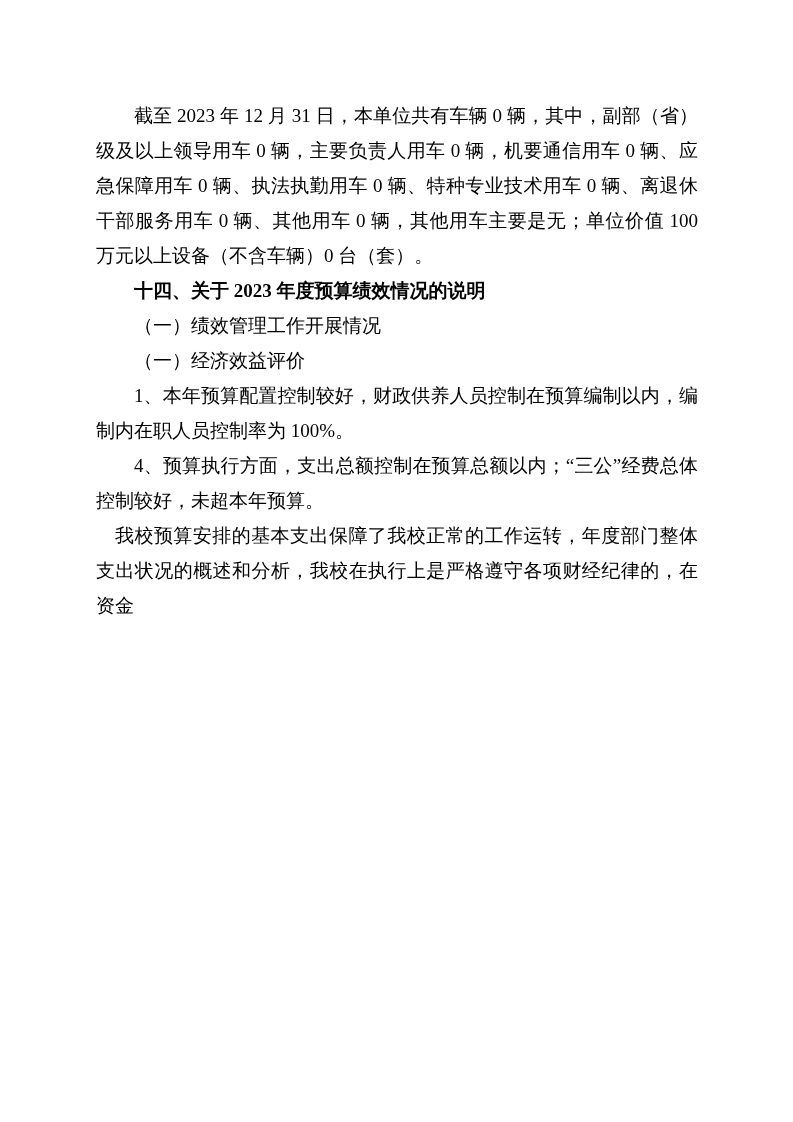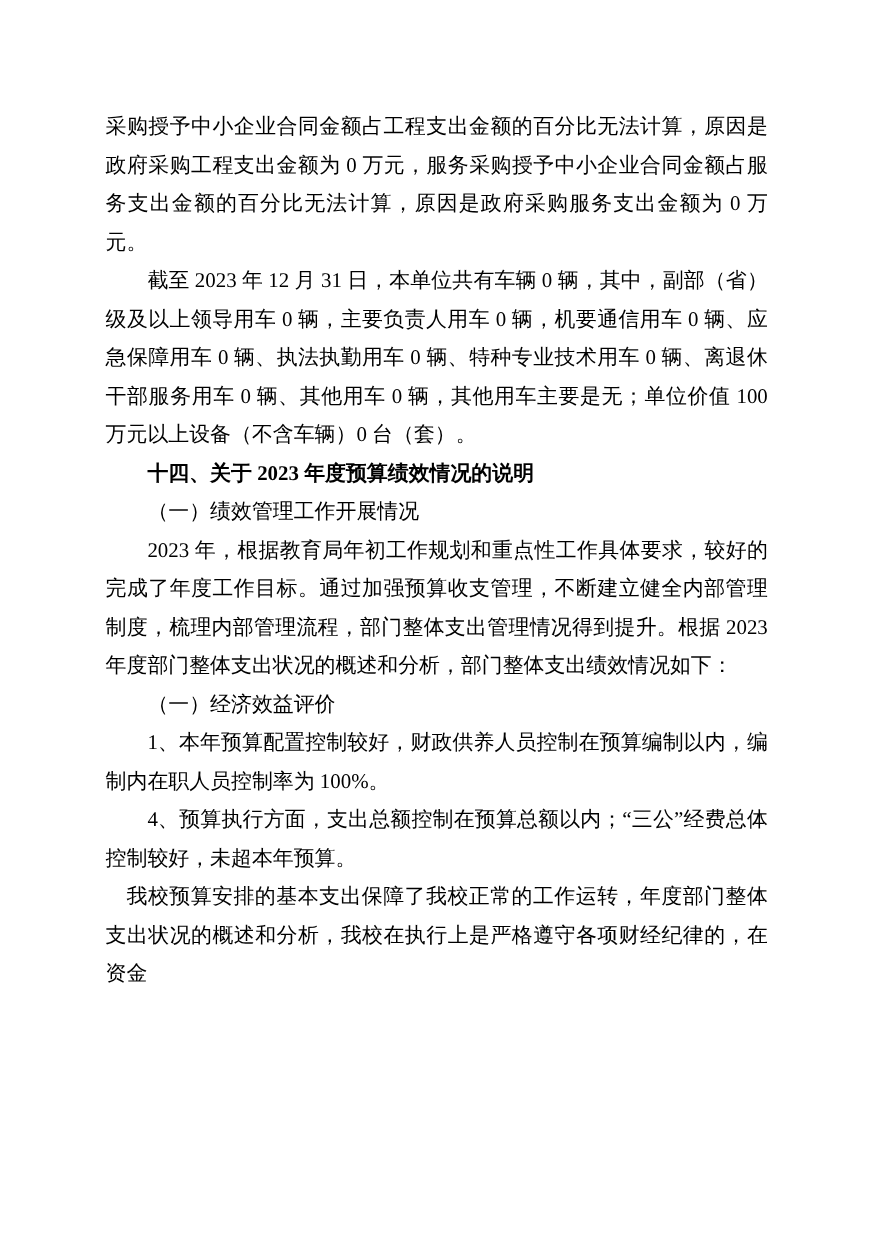--- a/index.html
+++ b/index.html
@@ -42,22 +42,20 @@
   p.subheading {
     font-weight: normal;
     text-indent: 2em;
     text-align: left;
   }
 </style>
 </head>
 <body>
 
 <div class="page">
-  <p class="body noindent">采购授予中小企业合同金额占工程支出金额的百分比无法计算，原因是政府采购工程支出金额为 0 万元，服务采购授予中小企业合同金额占服务支出金额的百分比无法计算，原因是政府采购服务支出金额为 0 万元。</p>
   <p class="body">截至 2023 年 12 月 31 日，本单位共有车辆 0 辆，其中，副部（省）级及以上领导用车 0 辆，主要负责人用车 0 辆，机要通信用车 0 辆、应急保障用车 0 辆、执法执勤用车 0 辆、特种专业技术用车 0 辆、离退休干部服务用车 0 辆、其他用车 0 辆，其他用车主要是无；单位价值 100 万元以上设备（不含车辆）0 台（套）。</p>
   <p class="heading">十四、关于 2023 年度预算绩效情况的说明</p>
   <p class="subheading">（一）绩效管理工作开展情况</p>
-  <p class="body">2023 年，根据教育局年初工作规划和重点性工作具体要求，较好的完成了年度工作目标。通过加强预算收支管理，不断建立健全内部管理制度，梳理内部管理流程，部门整体支出管理情况得到提升。根据 2023 年度部门整体支出状况的概述和分析，部门整体支出绩效情况如下：</p>
   <p class="body">（一）经济效益评价</p>
   <p class="body">1、本年预算配置控制较好，财政供养人员控制在预算编制以内，编制内在职人员控制率为 100%。</p>
   <p class="body">4、预算执行方面，支出总额控制在预算总额以内；“三公”经费总体控制较好，未超本年预算。</p>
   <p class="body small-indent">我校预算安排的基本支出保障了我校正常的工作运转，年度部门整体支出状况的概述和分析，我校在执行上是严格遵守各项财经纪律的，在资金</p>
 </div>
 
 </body></html>

